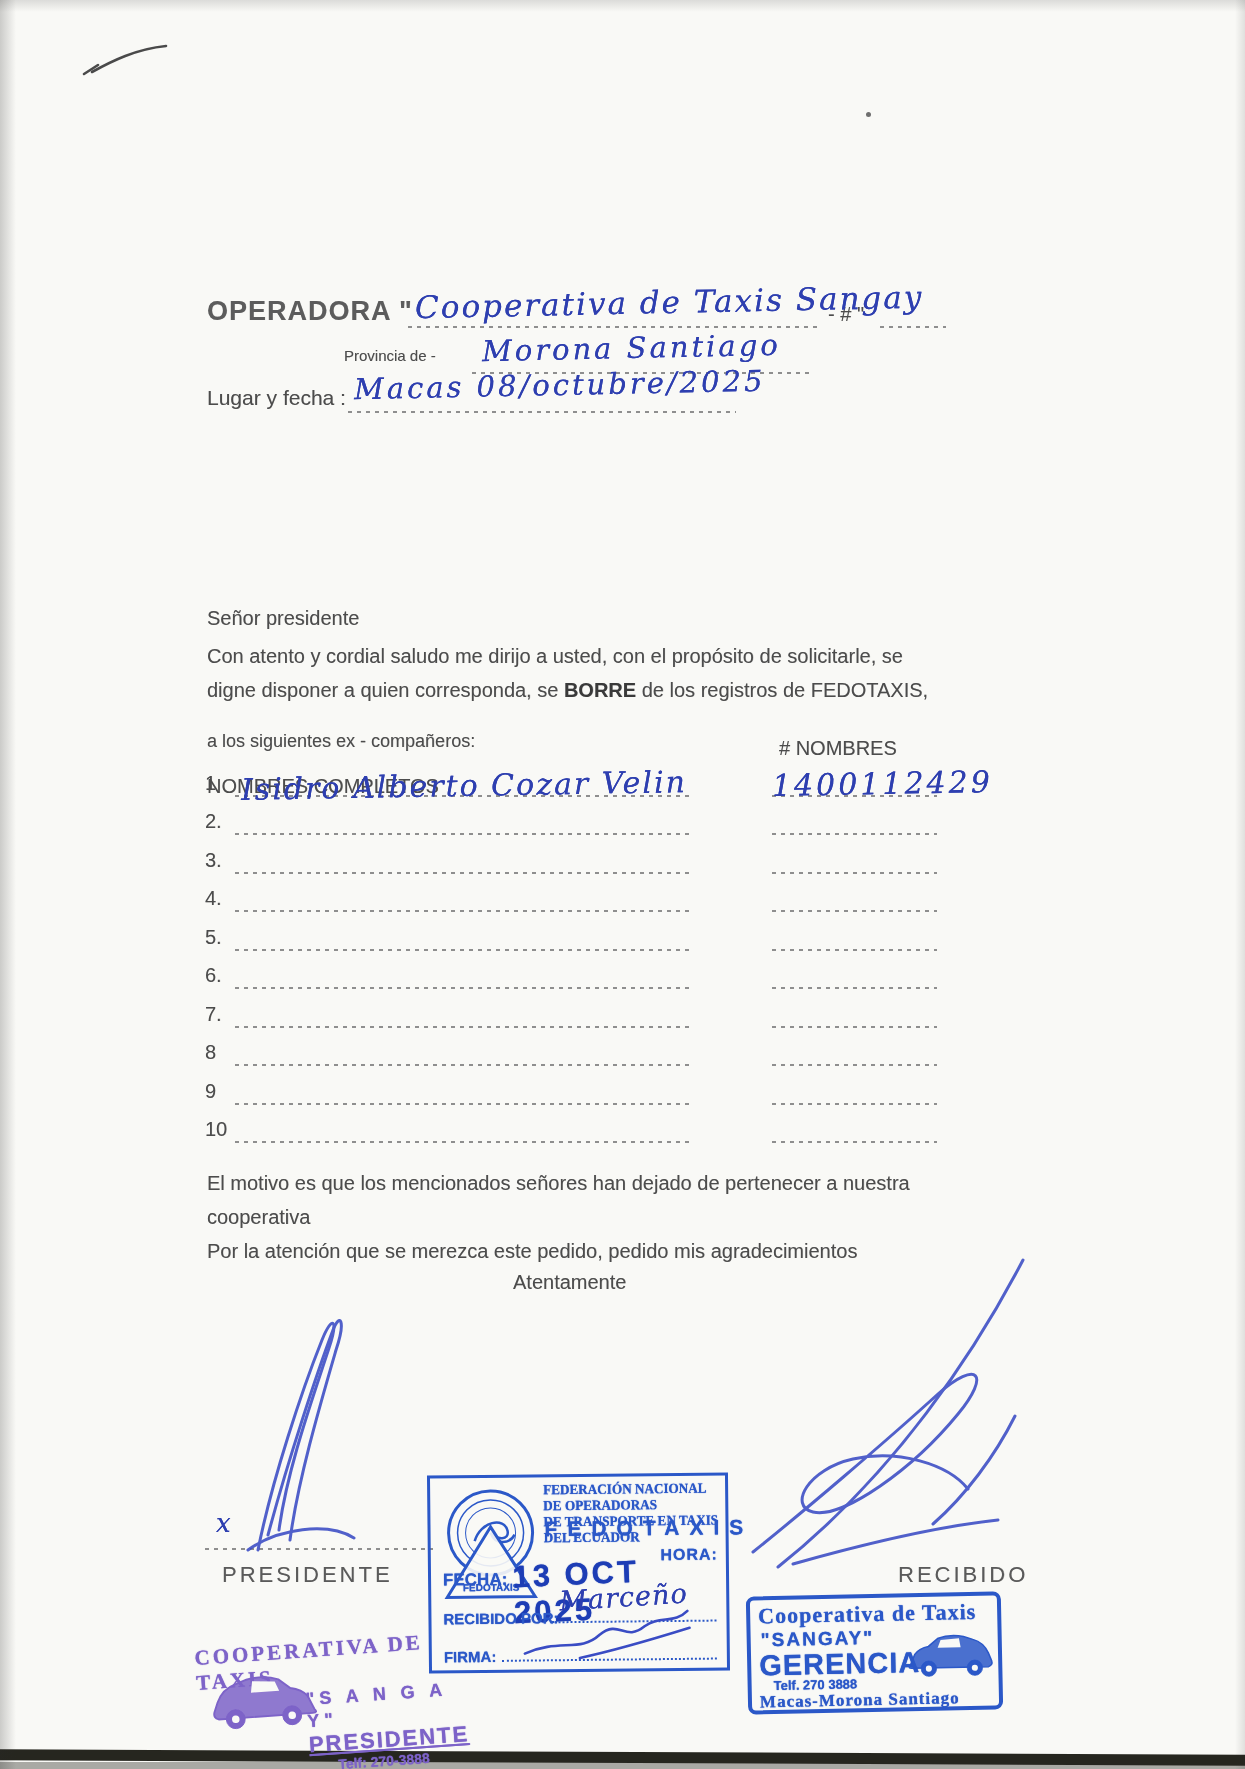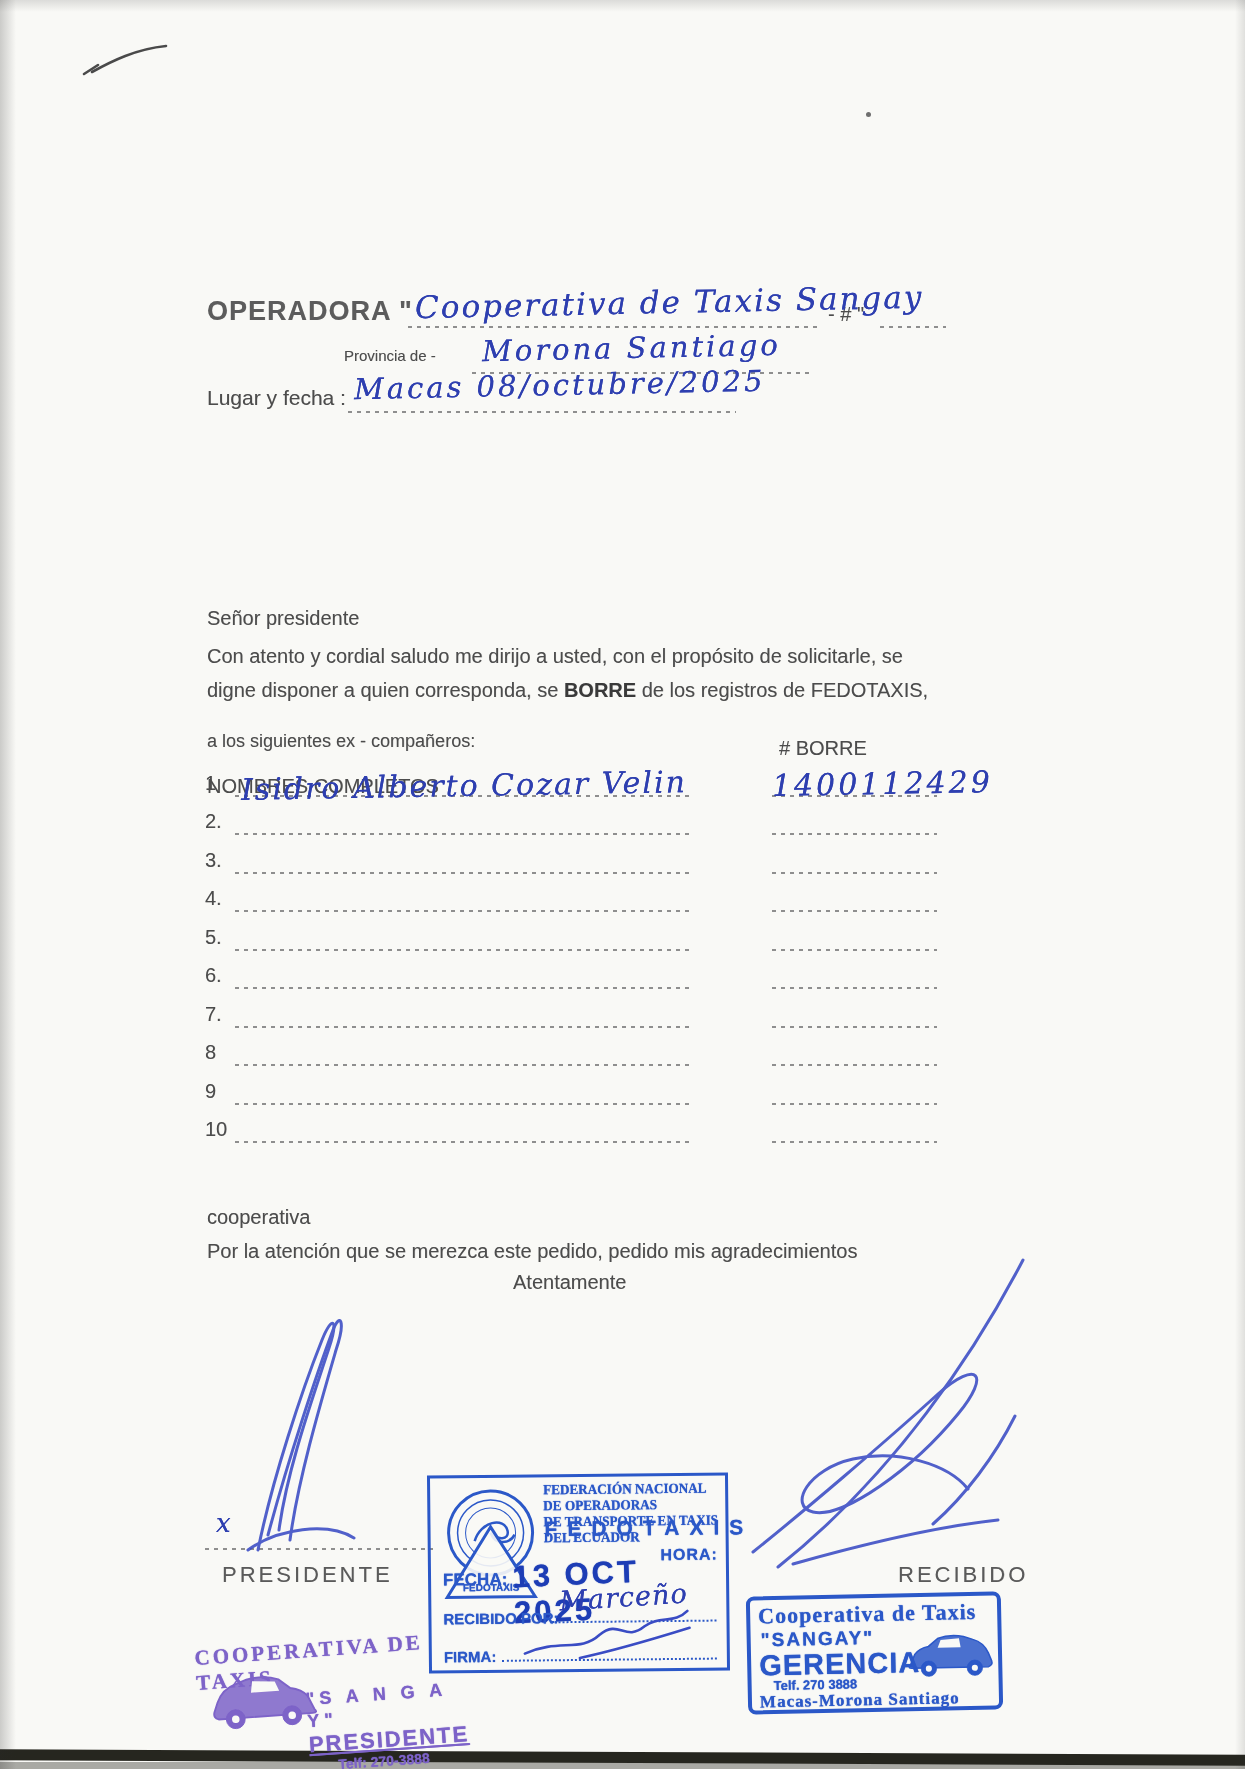--- a/index.html
+++ b/index.html
@@ -156,21 +156,21 @@
   <span class="abs hw lugar-value tilt">Macas 08/octubre/2025</span>
 
 
   <span class="abs pr salutation">Señor presidente</span>
 
   <div class="abs pr bodyline1">Con atento y cordial saludo me dirijo a usted, con el propósito de solicitarle, se</div>
   <div class="abs pr bodyline2"><span>digne disponer a quien corresponda, se </span><b>BORRE</b><span> de los registros de FEDOTAXIS,</span></div>
   <div class="abs pr bodyline3">a los siguientes ex - compañeros:</div>
 
   <span class="abs pr col-names">NOMBRES COMPLETOS</span>
-  <span class="abs pr col-cedula"># BORRE</span>
+  <span class="abs pr col-cedula"># NOMBRES</span>
 
   <div class="abs rows">
 
       <div class="trow">
         <span class="tnum pr">1</span>
         <span class="tline tname dash">
           <span class="hw rowhw">Isidro Alberto Cozar Velin</span>
         </span>
         <span class="tgap"></span>
         <span class="tline tced dash">
@@ -271,20 +271,21 @@
         <span class="tline tname dash">
           <span class="hw rowhw"></span>
         </span>
         <span class="tgap"></span>
         <span class="tline tced dash">
           <span class="hw rowhw"></span>
         </span>
       </div>
     </div>
 
+  <div class="abs pr motivo1">El motivo es que los mencionados señores han dejado de pertenecer a nuestra</div>
   <div class="abs pr motivo2">cooperativa</div>
   <div class="abs pr atencion">Por la atención que se merezca este pedido, pedido mis agradecimientos</div>
   <div class="abs pr atentamente">Atentamente</div>
 
   <svg class="abs sig-president" width="150" height="260" viewBox="0 0 150 260">
     <g fill="none" stroke="#3a4cc4" stroke-width="3" stroke-linecap="round" opacity=".88">
       <path d="M32,252 C46,182 76,92 96,42 C106,17 113,20 103,50 C86,102 61,172 53,232"></path>
       <path d="M42,237 C62,162 92,72 107,32 C114,14 120,22 110,52 C94,107 72,182 64,242"></path>
       <path d="M22,252 C52,230 102,224 128,240"></path>
     </g>

